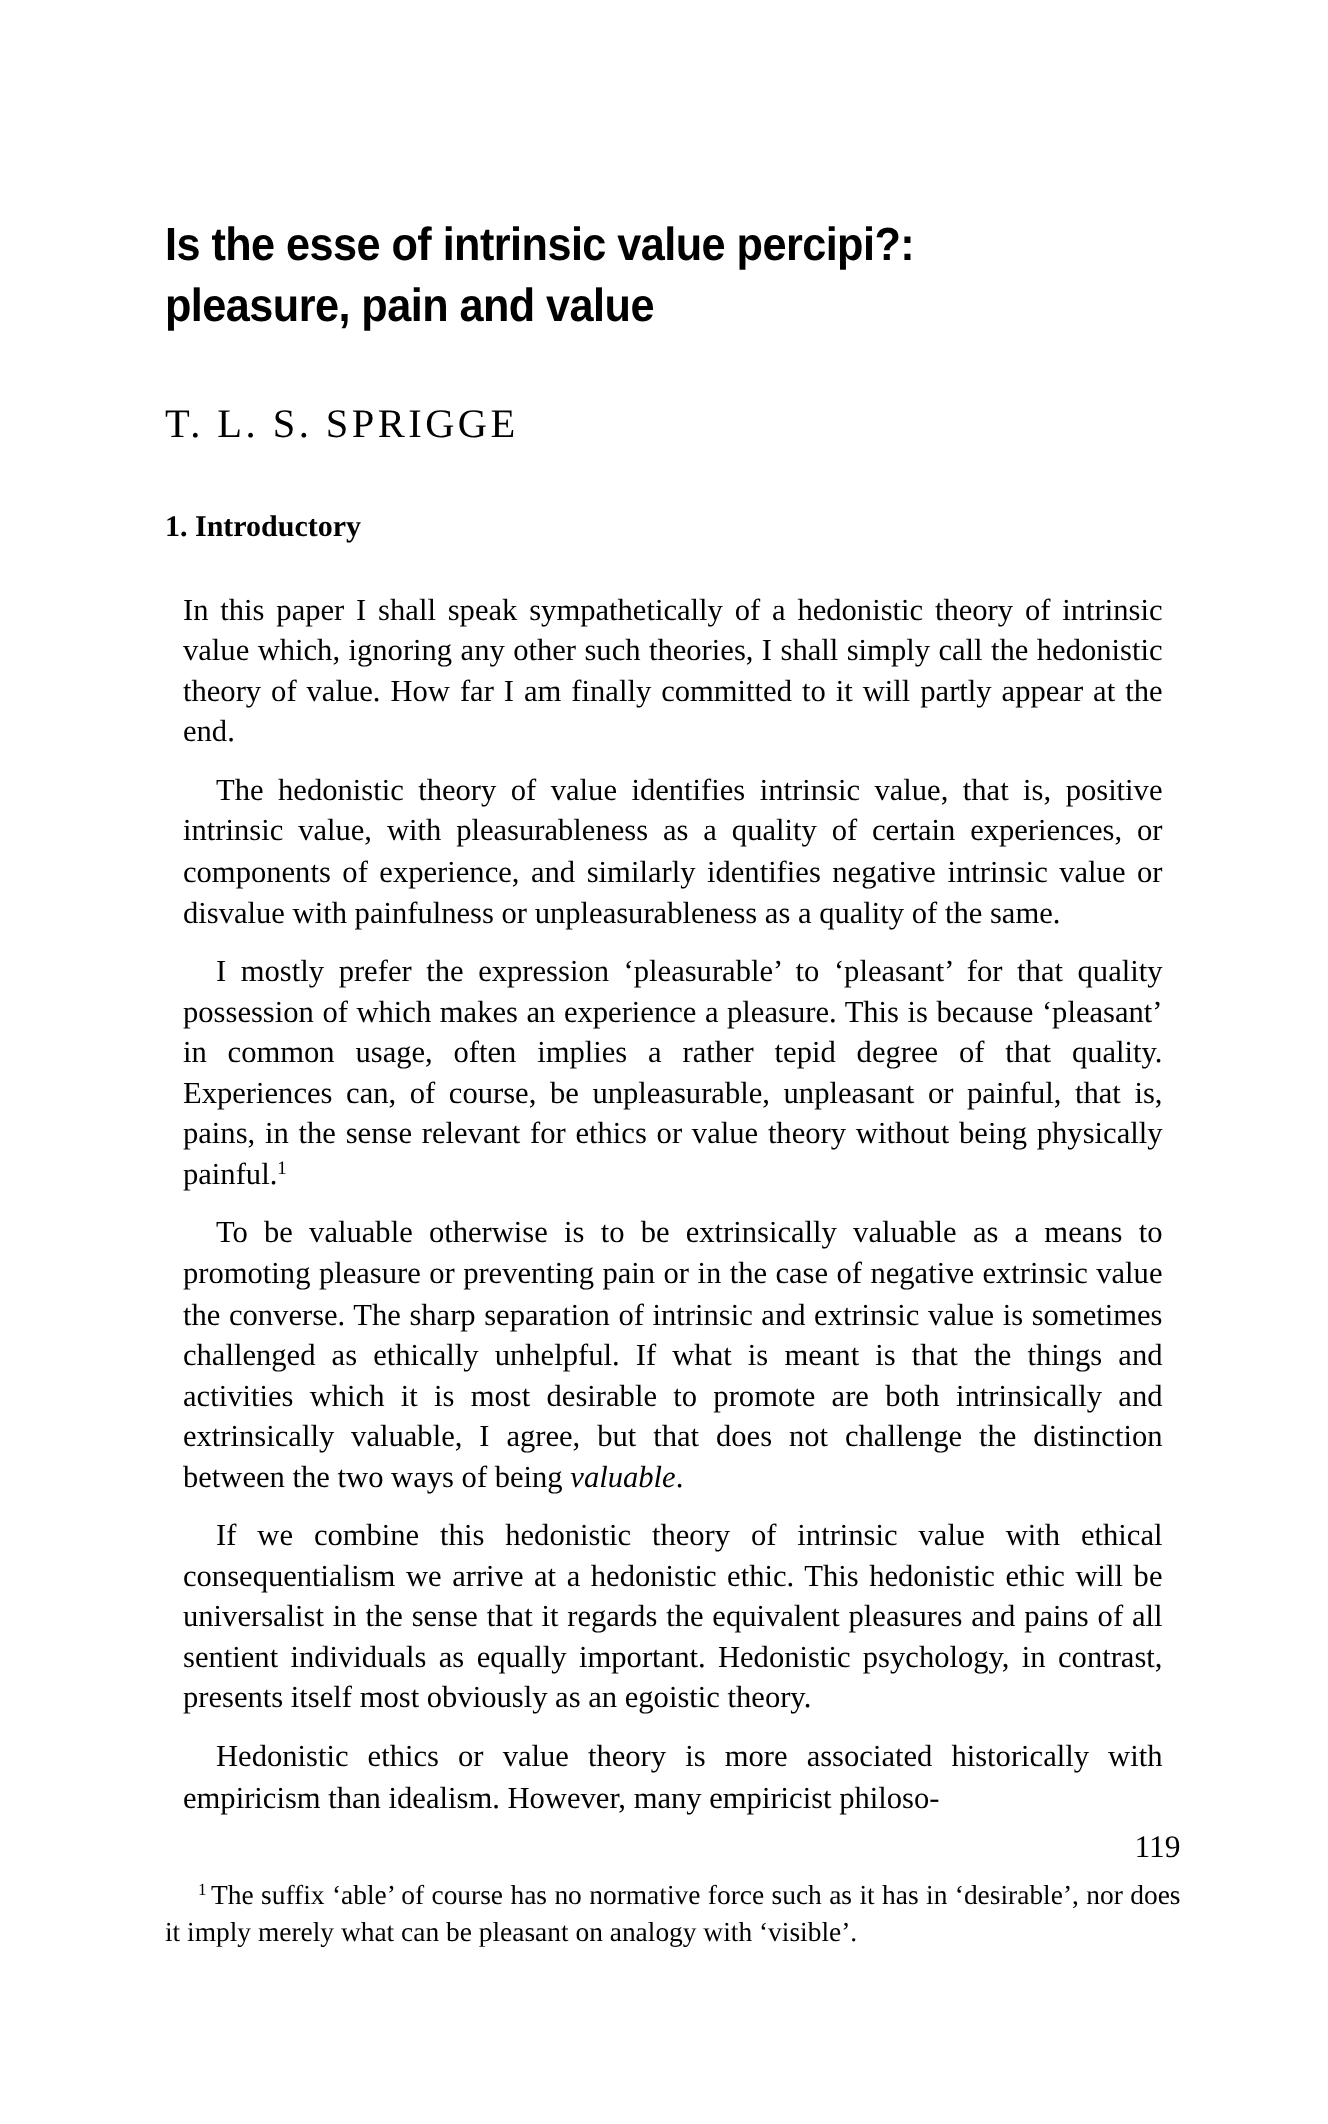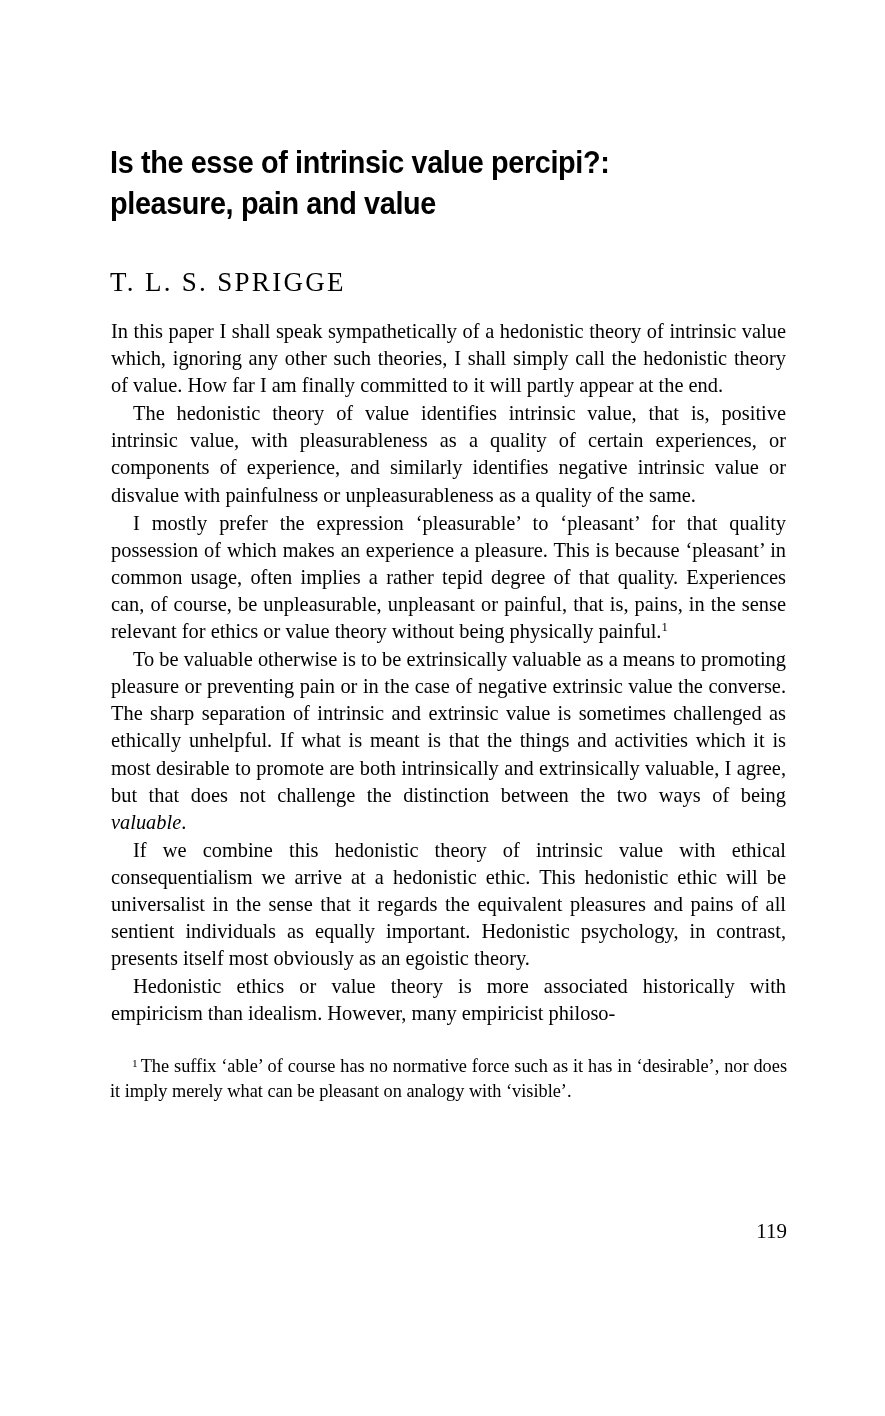--- a/index.html
+++ b/index.html
@@ -62,21 +62,21 @@
   
   .body-block {
     padding-top: 19px;
   }
 
   p.para {
     font-family: "Liberation Serif", serif;
     font-size: 20.4px;
     line-height: 27.1px;
     color: #000000;
-    margin: 1px;
+    margin: 12px;
     text-align: justify;
     text-indent: 0;
     hyphens: manual;
   }
 
   p.para.indent {
     text-indent: 22px;
     font-family: Liberation Serif, serif;
   }
 
@@ -128,20 +128,21 @@
 <body>
 
 <div class="page">
   <div class="content">
 
     <h1 class="article-title">Is the esse of intrinsic value percipi?:
 pleasure, pain and value</h1>
 
     <div class="author">T. L. S. SPRIGGE</div>
 
+    <h2 class="section-heading">1. Introductory</h2>
 
     <div class="body-block">
 
       <p class="para">In this paper I shall speak sympathetically of a hedonistic theory of intrinsic value which, ignoring any other such theories, I shall simply call the hedonistic theory of value. How far I am finally committed to it will partly appear at the end.</p>
 
       <p class="para indent">The hedonistic theory of value identifies intrinsic value, that is, positive intrinsic value, with pleasurableness as a quality of certain experiences, or components of experience, and similarly identifies negative intrinsic value or disvalue with painfulness or unpleasurableness as a quality of the same.</p>
 
       <p class="para indent"><span>I mostly prefer the expression ‘pleasurable’ to ‘pleasant’ for that quality possession of which makes an experience a pleasure. This is because ‘pleasant’ in common usage, often implies a rather tepid degree of that quality. Experiences can, of course, be unpleasurable, unpleasant or painful, that is, pains, in the sense relevant for ethics or value theory without being physically painful.</span><sup class="fn-ref">1</sup></p>
 
       <p class="para indent"><span>To be valuable otherwise is to be extrinsically valuable as a means to promoting pleasure or preventing pain or in the case of negative extrinsic value the converse. The sharp separation of intrinsic and extrinsic value is sometimes challenged as ethically unhelpful. If what is meant is that the things and activities which it is most desirable to promote are both intrinsically and extrinsically valuable, I agree, but that does not challenge the distinction between the two ways of being </span><i>valuable</i><span>.</span></p>

